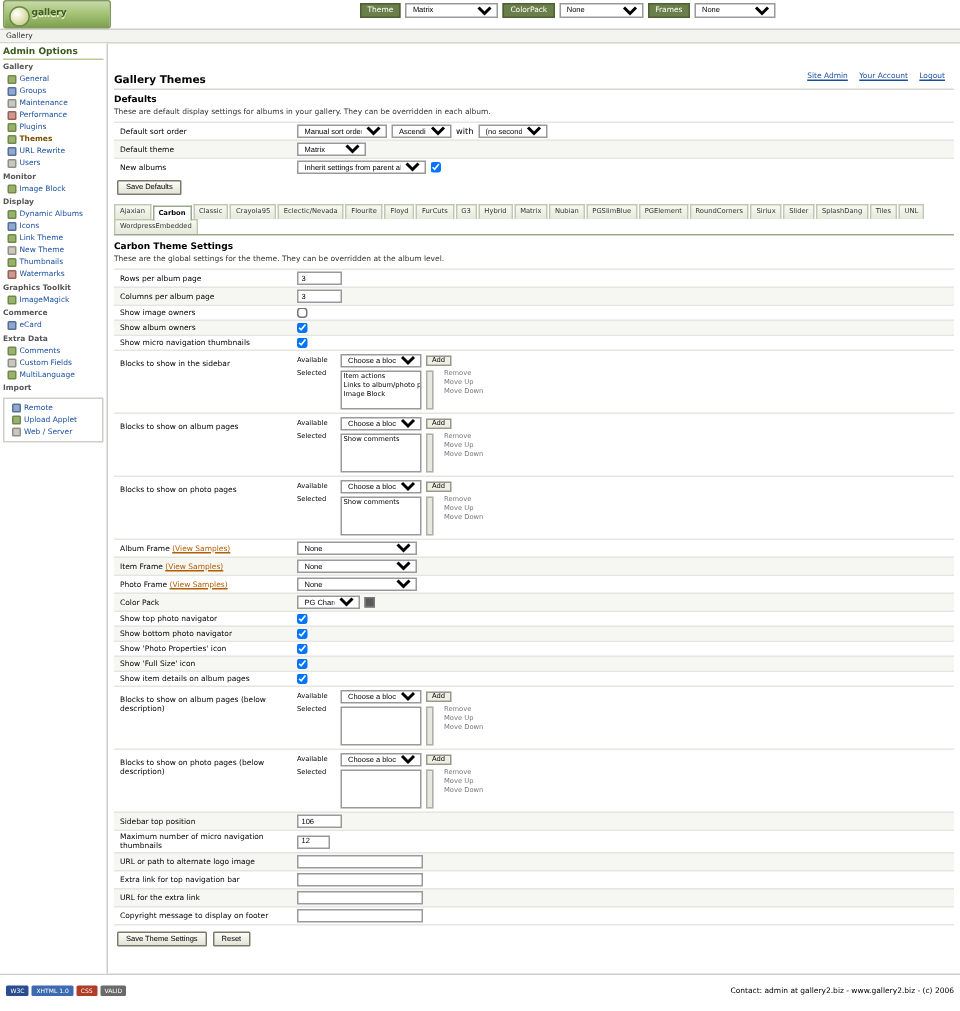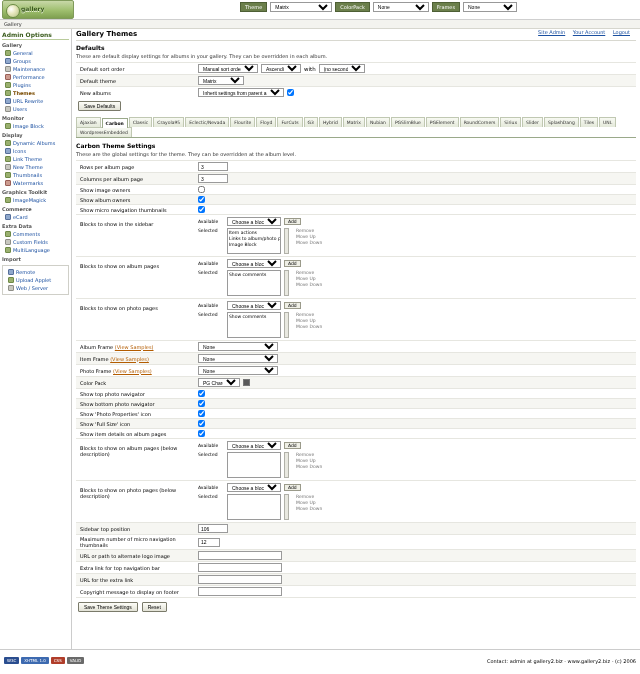--- a/index.html
+++ b/index.html
@@ -91,21 +91,21 @@
     width: 6px; height: 6px; flex: 0 0 6px;
     background: #9ab06f; border: 1px solid #6f8a47; border-radius: 1px;
     display: inline-block;
   }
   .ico.blue { background: #8fa8cc; border-color: #566f9a; }
   .ico.gray { background: #c8c8c0; border-color: #8f8f88; }
   .ico.red  { background: #cc9b8f; border-color: #9a5f56; }
   .sb-box {
     border: 1px solid #cfcfc8; margin-top: 3px; padding: 2px;
   }
-  .content { flex: 1; padding: 1px 4px; overflow: hidden; }
+  .content { flex: 1; padding: 20px 4px; overflow: hidden; }
   h1.page-title {
     font-size: 7px; font-weight: bold; margin: 0 0 3px 0; color: #000;
     border-bottom: 1px solid #d8d8d0; padding-bottom: 2px;
   }
   h2.sec {
     font-size: 6px; font-weight: bold; margin: 3px 0 2px 0;
   }
   .desc { font-size: 5px; color: #333; margin-bottom: 3px; }
   
   .frow {

